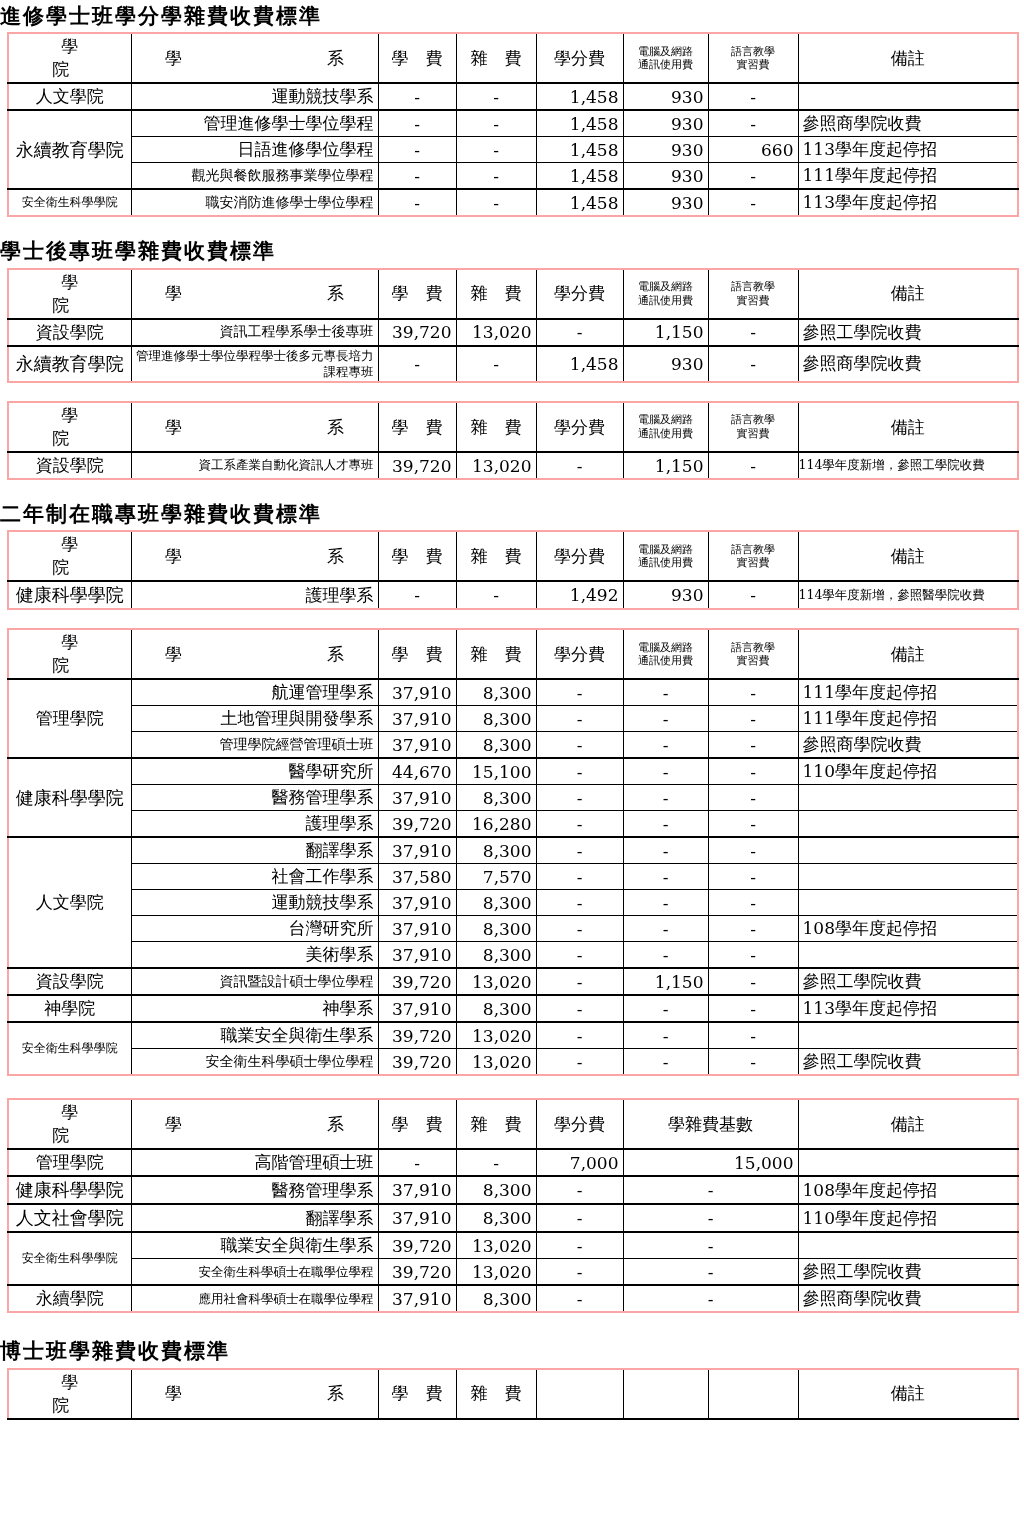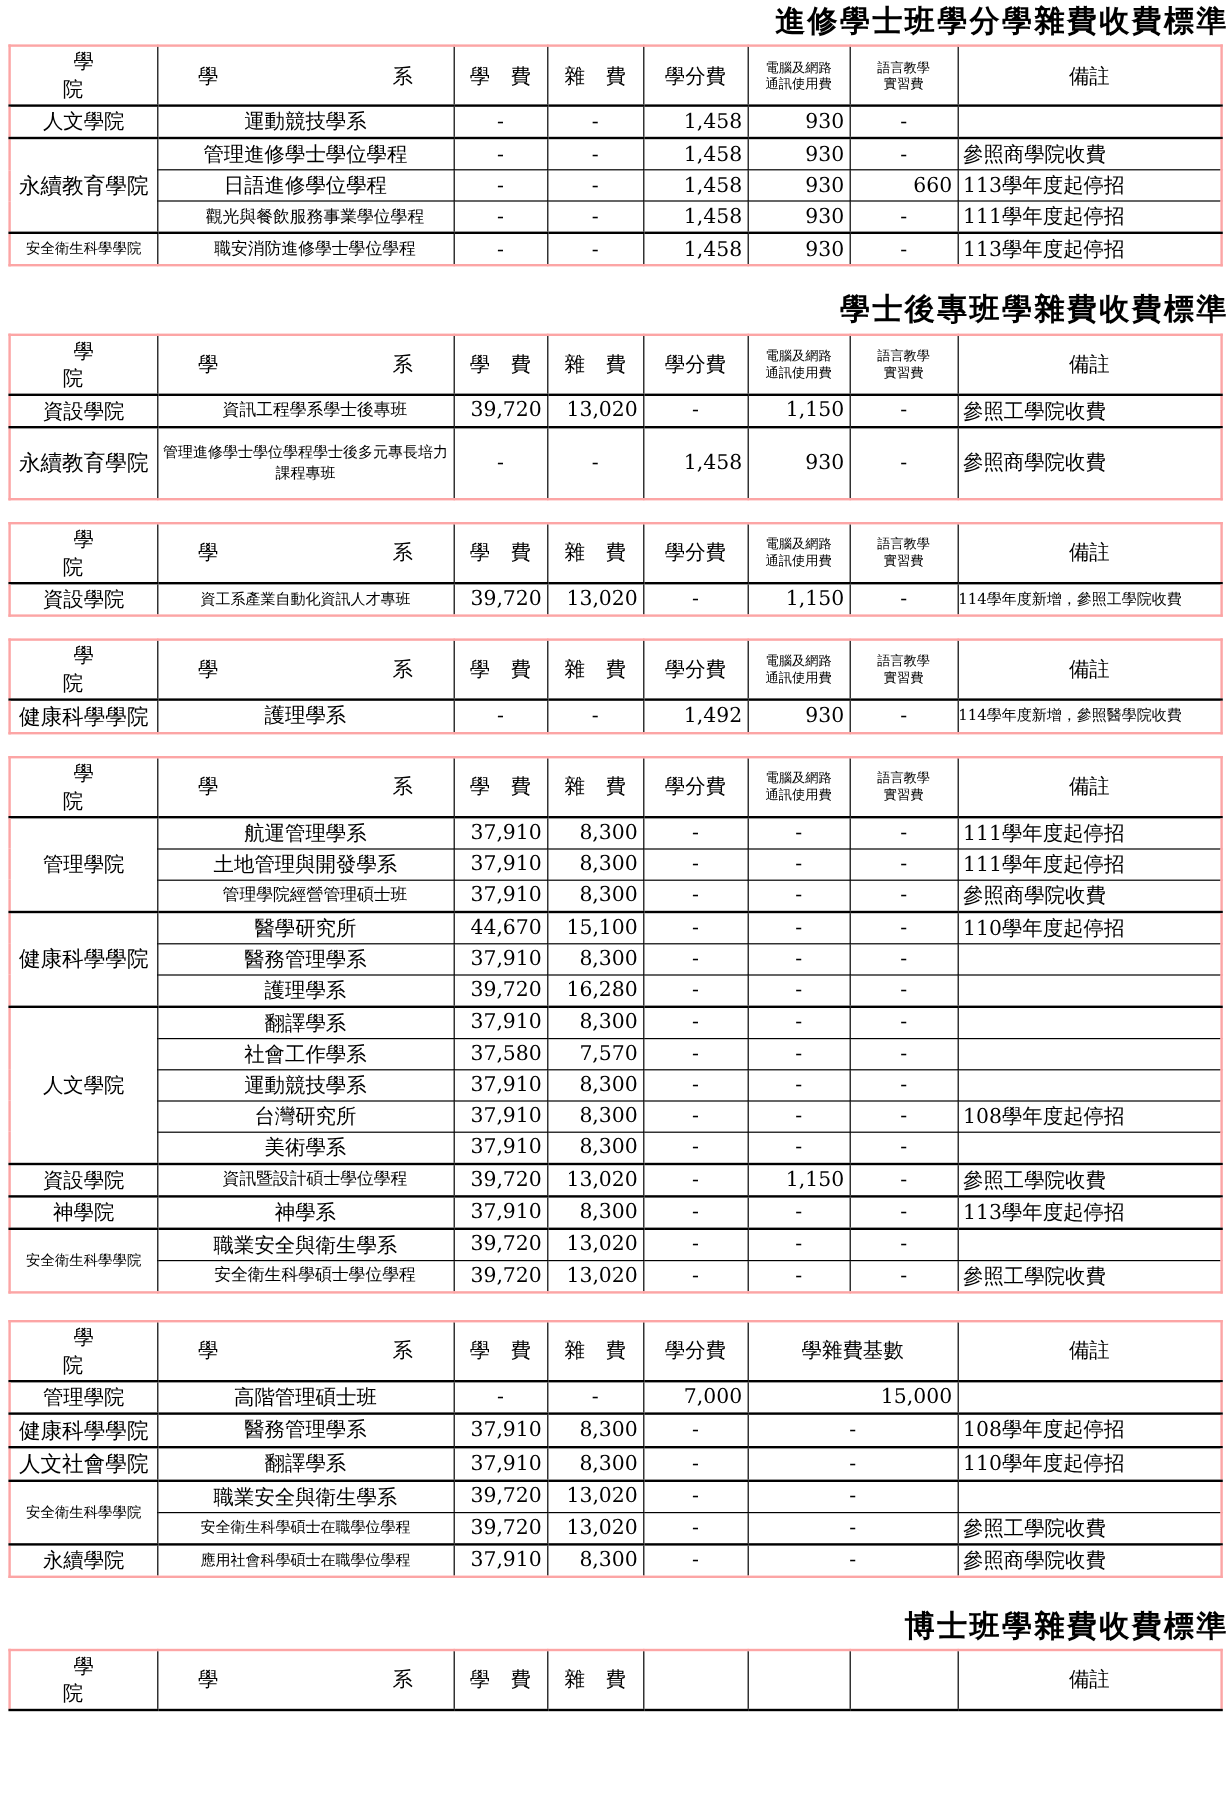--- a/index.html
+++ b/index.html
@@ -5,22 +5,22 @@
   html,body{margin:0;padding:0;background:#ffffff;}
   body{
     width:1024px;
     font-family:"DejaVu Serif","Liberation Serif",serif;
     color:#000;
     -webkit-font-smoothing:none;
   }
   .page{width:1024px;padding:0;box-sizing:border-box;}
   .section{margin:0 0 4px 0;}
   .sec-title{
-    text-align:right;
-    font-size:25px;
+    text-align:left;
+    font-size:21px;
     font-weight:700;
     letter-spacing:2px;
     line-height:1.25;
     padding:3px 0 3px 0;
     font-family:Liberation Sans, sans-serif;
   }
   table.fee{
     border-collapse:collapse;
     width:1010px;
     margin:0 7px;
@@ -63,21 +63,21 @@
   th.hdr.wide{letter-spacing:18px;text-indent:18px;}
   th.hdr.wide2{letter-spacing:10px;text-indent:10px;}
   th.hdr.small{
     font-size:11px;
     line-height:1.25;
     letter-spacing:0;
   }
   td.college{text-align:center;font-size:18px;}
   td.college.sm{font-size:12px;}
   td.college.sm2{font-size:18px;}
-  td.dept{text-align:center;font-size:18px;}
+  td.dept{text-align:right;font-size:18px;}
   td.dept.sm{font-size:12.5px;line-height:1.3;}
   td.dept.sm2{font-size:14px;padding-left:20px;}
   td.num{text-align:right;font-size:18px;padding-right:6px;}
   td.dash{text-align:center;font-size:18px;}
   td.note{text-align:left;font-size:18px;padding-left:6px;}
   td.note.sm{font-size:12.5px;padding-left:0;}
   .spacer{height:14px;}
   .spacer-lg{height:18px;}
 </style>
 </head>
@@ -206,21 +206,21 @@
               <td class="dept sm2">資訊工程學系學士後專班</td>
               <td class="num">39,720</td>
               <td class="num">13,020</td>
               <td class="dash">-</td>
               <td class="num">1,150</td>
               <td class="dash">-</td>
               <td class="note">參照工學院收費</td>
             </tr>
             <tr class="grp-top">
               <td class="college sm2">永續教育學院</td>
-              <td class="dept sm" style="height: 60px;">管理進修學士學位學程學士後多元專長培力課程專班</td>
+              <td class="dept sm" style="height: 36px;">管理進修學士學位學程學士後多元專長培力課程專班</td>
               <td class="dash">-</td>
               <td class="dash">-</td>
               <td class="num">1,458</td>
               <td class="num">930</td>
               <td class="dash">-</td>
               <td class="note">參照商學院收費</td>
             </tr>
           </tbody>
         </table>
       </div>
@@ -264,20 +264,21 @@
               <td class="dash">-</td>
               <td class="num">1,150</td>
               <td class="dash">-</td>
               <td class="note sm">114學年度新增，參照工學院收費</td>
             </tr>
           </tbody>
         </table>
       </div>
       <div class="spacer"></div>
       <div class="section">
+        <div class="sec-title">二年制在職專班學雜費收費標準</div>
         <table class="fee">
           <colgroup>
             <col class="c-col">
             <col class="c-dept">
             <col class="c-tui">
             <col class="c-misc">
             <col class="c-cred">
             <col class="c-net">
             <col class="c-lang">
             <col class="c-note">

